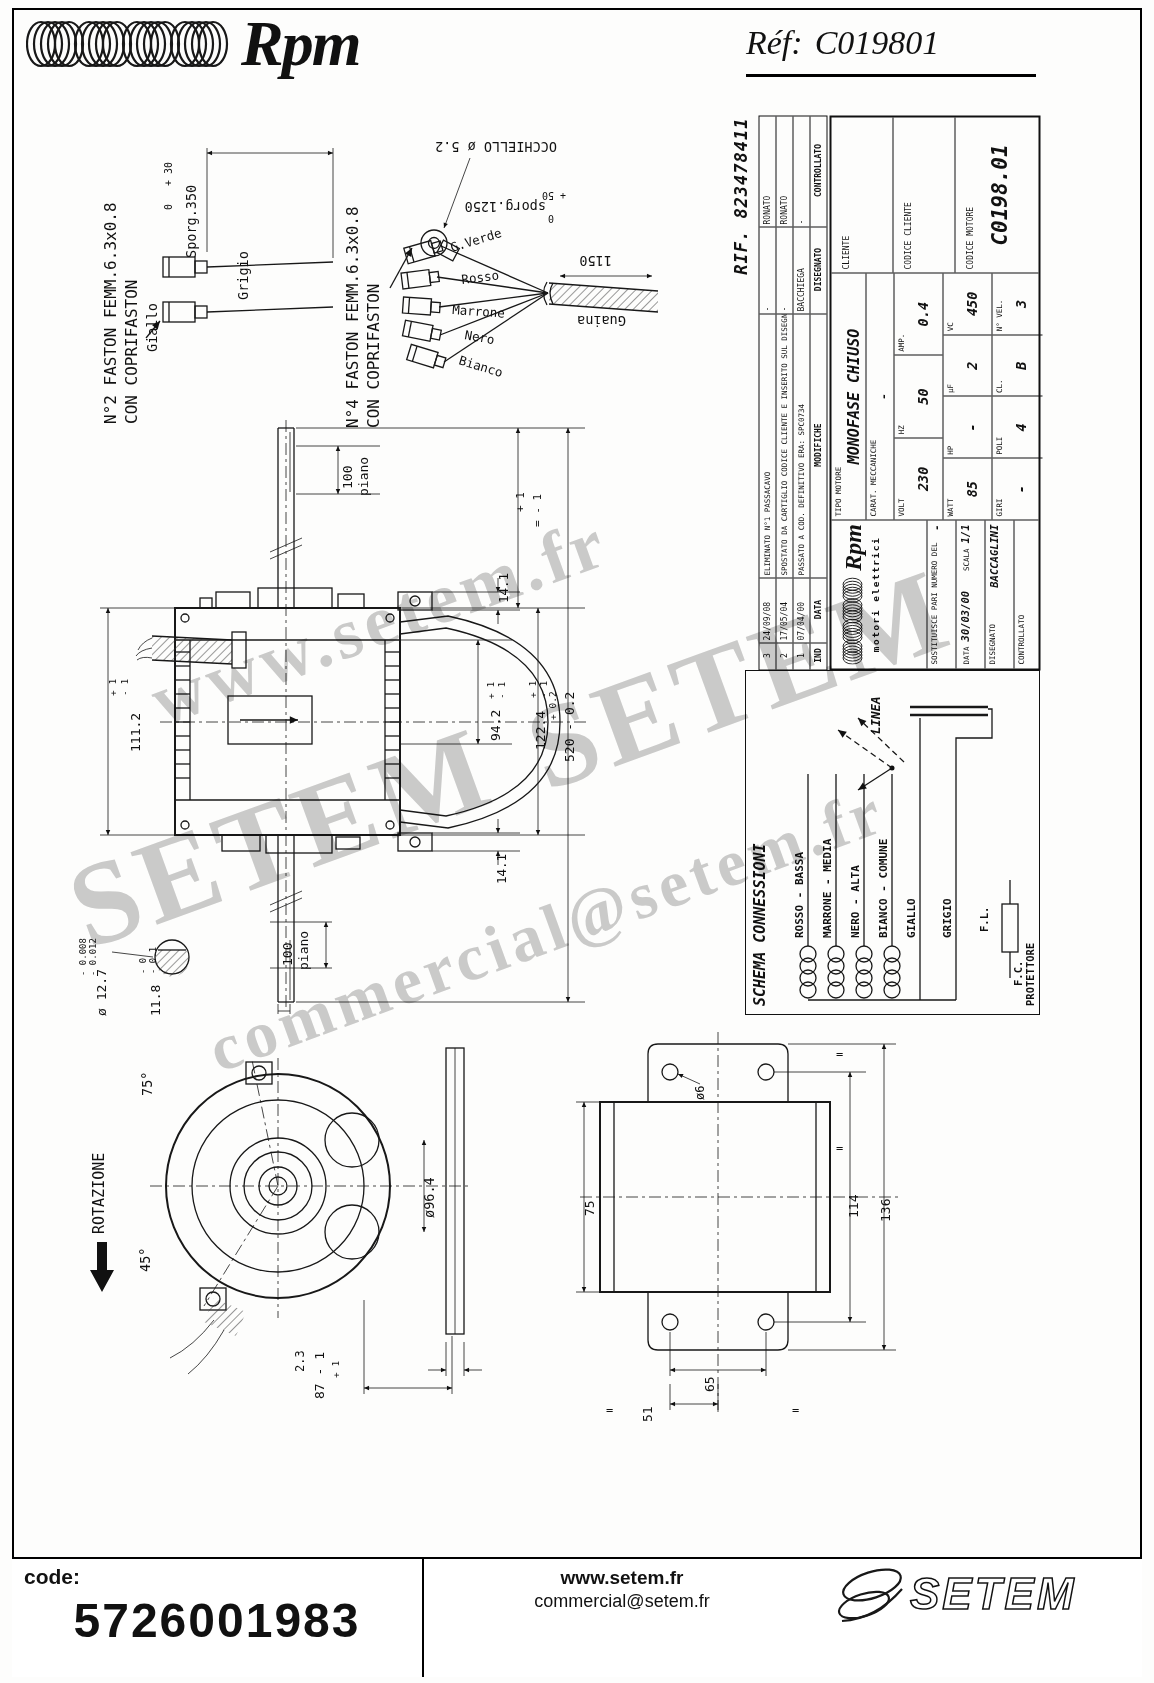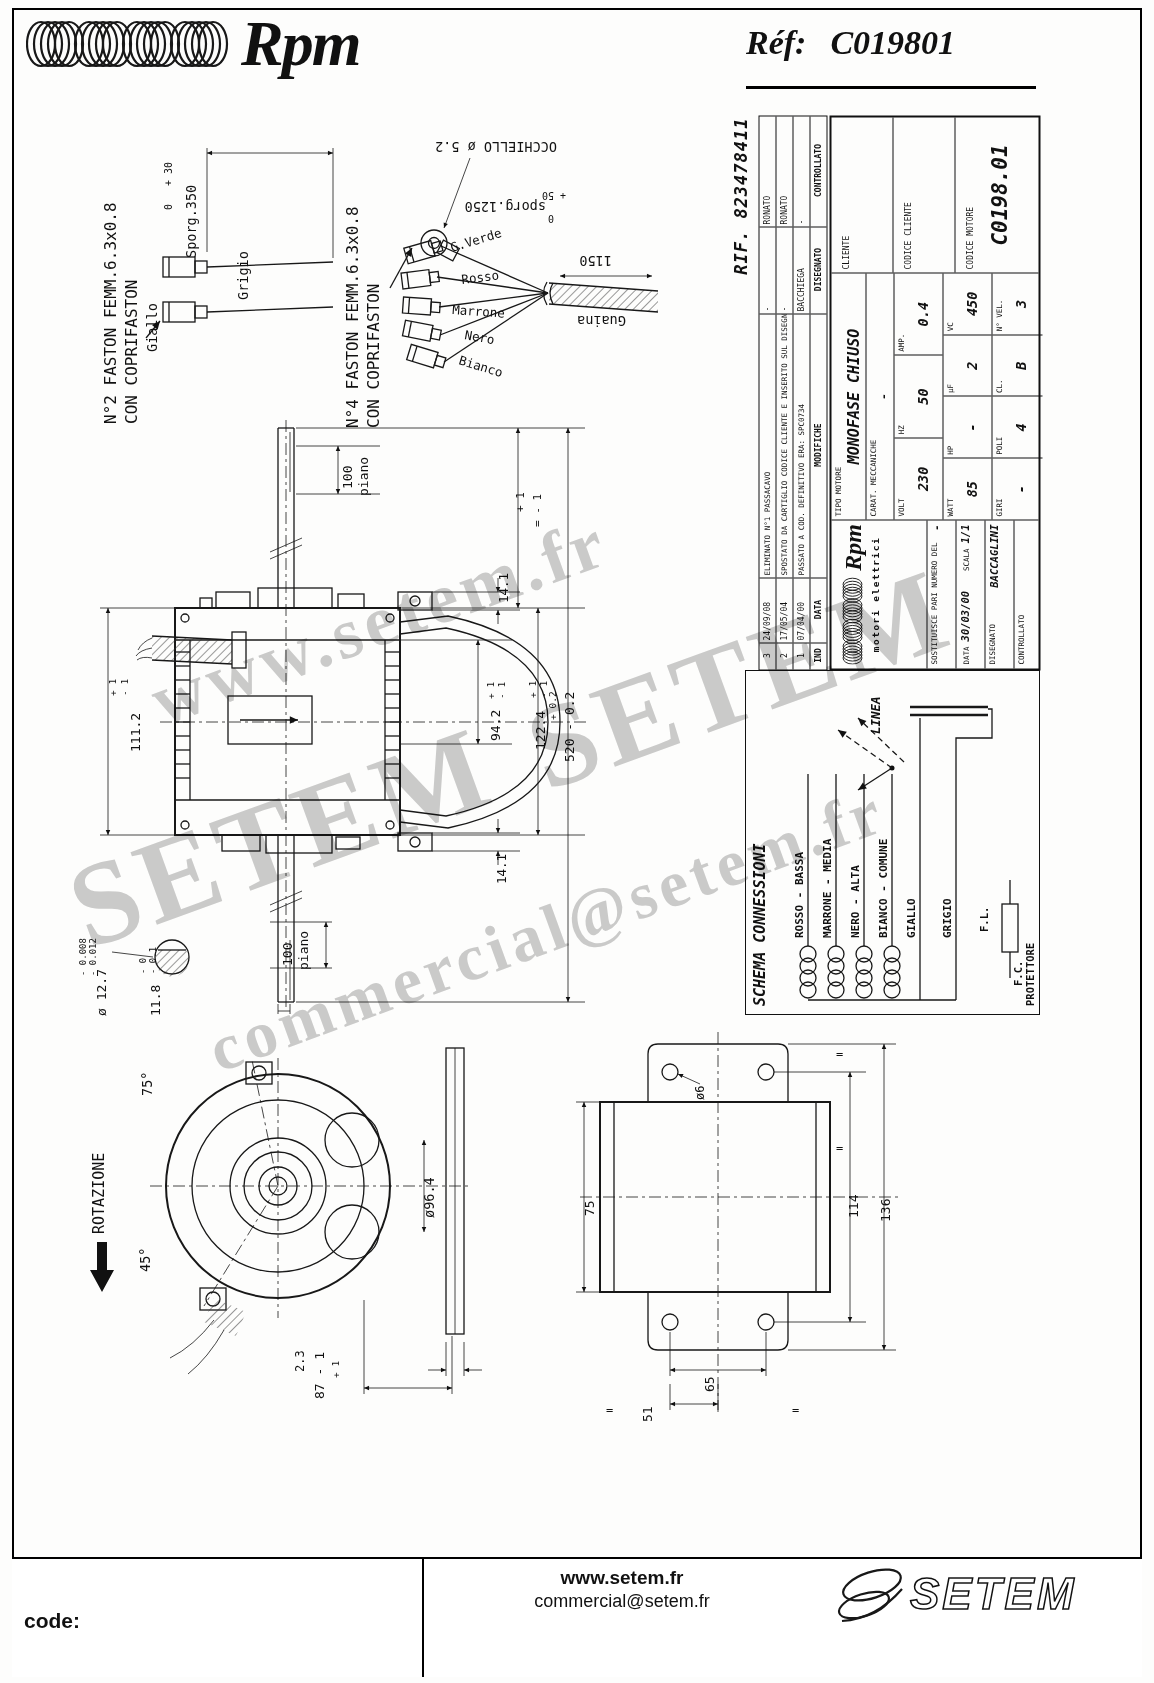--- a/index.html
+++ b/index.html
@@ -5,22 +5,22 @@
   html,body{margin:0;padding:0;background:#888;}
   .page{position:relative;width:1154px;height:1683px;background:#fdfdfc;overflow:hidden;
         font-family:"Liberation Sans",sans-serif;color:#111;}
   .frame{position:absolute;left:12px;top:8px;right:12px;bottom:8px;border:2px solid #000;}
 
   
   .brand{position:absolute;left:26px;top:12px;display:flex;align-items:center;z-index:4;}
   .brand-text{font-family:"Liberation Serif",serif;font-style:italic;font-weight:bold;
               font-size:64px;letter-spacing:-2px;margin-left:10px;line-height:64px;}
   .ref-block{position:absolute;left:746px;top:24px;width:290px;z-index:4;
-             font-family:"Liberation Serif",serif;font-style:italic;font-weight:bold;font-size:34px;
-             border-bottom:3px solid #000;padding-bottom:24px;display:flex;gap:24px;}
+             font-family:"Liberation Serif",serif;font-style:italic;font-weight:normal;font-size:34px;
+             border-bottom:3px solid #000;padding-bottom:12px;display:flex;gap:12px;}
 
   
   .wm{position:absolute;color:#9a9a9a;opacity:.5;font-family:"Liberation Serif",serif;font-weight:bold;
       transform:rotate(-20deg);white-space:nowrap;z-index:3;pointer-events:none;mix-blend-mode:multiply;
       letter-spacing:5px;}
   .wm1{left:140px;top:580px;font-size:72px;}
   .wm2{left:62px;top:770px;font-size:118px;}
   .wm3{left:520px;top:612px;font-size:118px;}
   .wm4{left:190px;top:892px;font-size:66px;}
 
@@ -88,21 +88,21 @@
           border:1.5px solid #111;z-index:2;box-sizing:border-box;}
   .schema-title{position:absolute;top:5px;left:8px;font-family:"DejaVu Sans Mono",monospace;
                 font-style:italic;font-weight:bold;font-size:15px;}
   .schema svg{position:absolute;left:0;top:34px;}
   .schema text{font-weight:bold;}
 
   
   .footer{position:absolute;left:12px;top:1557px;width:1130px;height:118px;border-top:2.5px solid #000;
           background:#fff;z-index:4;}
   .code-box{position:absolute;left:0;top:0;width:412px;height:100%;border-right:2px solid #000;box-sizing:border-box;}
-  .code-lbl{position:absolute;left:12px;top:6px;font-size:21px;font-weight:bold;margin-top:44px;}
+  .code-lbl{position:absolute;left:12px;top:6px;font-size:21px;font-weight:bold;}
   .code-val{position:absolute;left:0;right:0;top:34px;text-align:center;font-size:48px;font-weight:bold;letter-spacing:2px;}
   .contact{position:absolute;left:440px;top:8px;width:340px;text-align:center;}
   .site{font-size:19px;font-weight:bold;}
   .email{font-size:18px;margin-top:2px;}
   .address{position:absolute;left:452px;top:74px;font-size:14.5px;white-space:pre;}
   .setem-logo{position:absolute;right:8px;top:2px;}
 </style>
 </head>
 <body>
 
@@ -639,20 +639,21 @@
   </div>
 
   <div class="wm wm1">www.setem.fr</div>
   <div class="wm wm2">SETEM</div>
   <div class="wm wm3">SETEM</div>
   <div class="wm wm4">commercial@setem.fr</div>
 
   <div class="footer">
     <div class="code-box">
       <span class="code-lbl">code:</span>
+      <div class="code-val">5726001983</div>
     </div>
     <div class="contact">
       <div class="site">www.setem.fr</div>
       <div class="email">commercial@setem.fr</div>
     </div>
     <div class="setem-logo">
       <svg class="tech" width="300" height="66" viewBox="0 0 300 66">
         <g>
           <ellipse cx="38" cy="24" rx="30" ry="13" transform="rotate(-18 38 24)" style="stroke-width:2.2px"></ellipse>
           <ellipse cx="30" cy="44" rx="26" ry="11" transform="rotate(-18 30 44)" style="stroke-width:2.2px"></ellipse>

